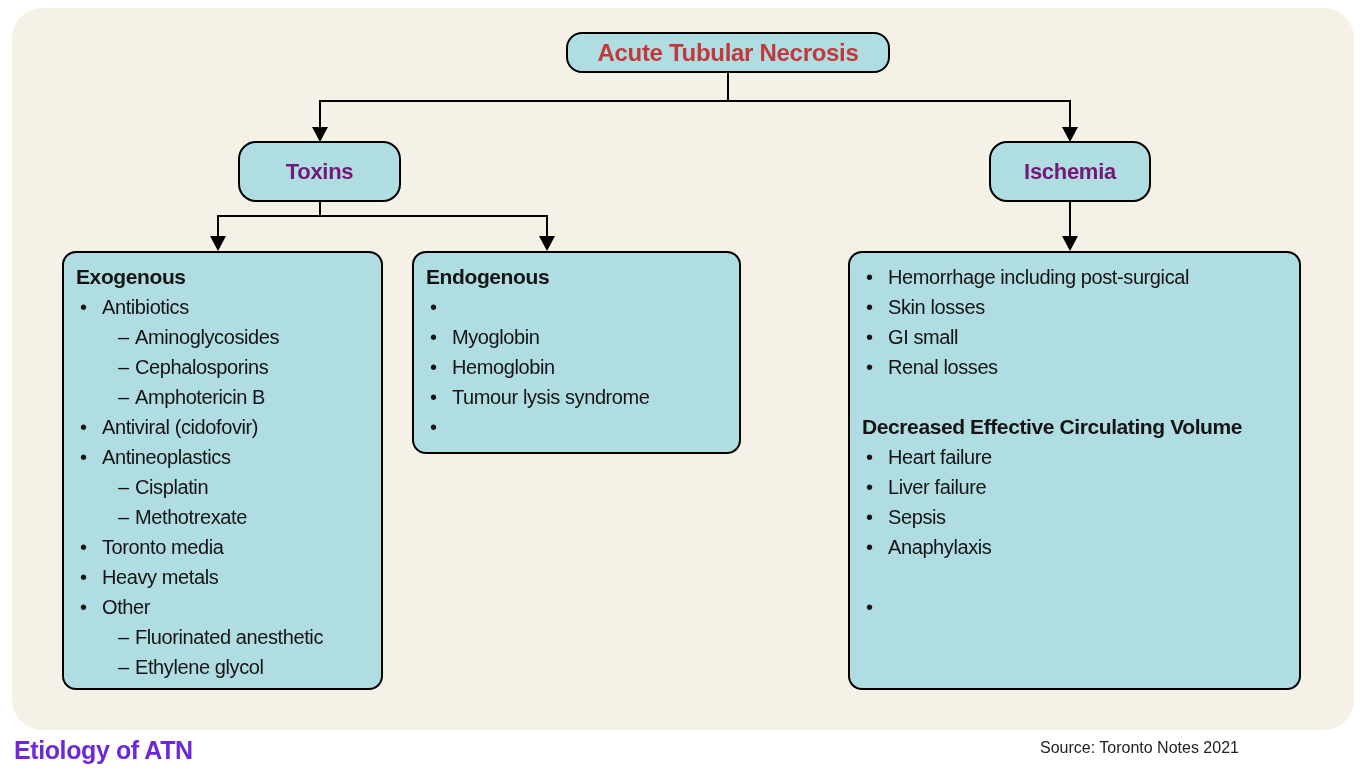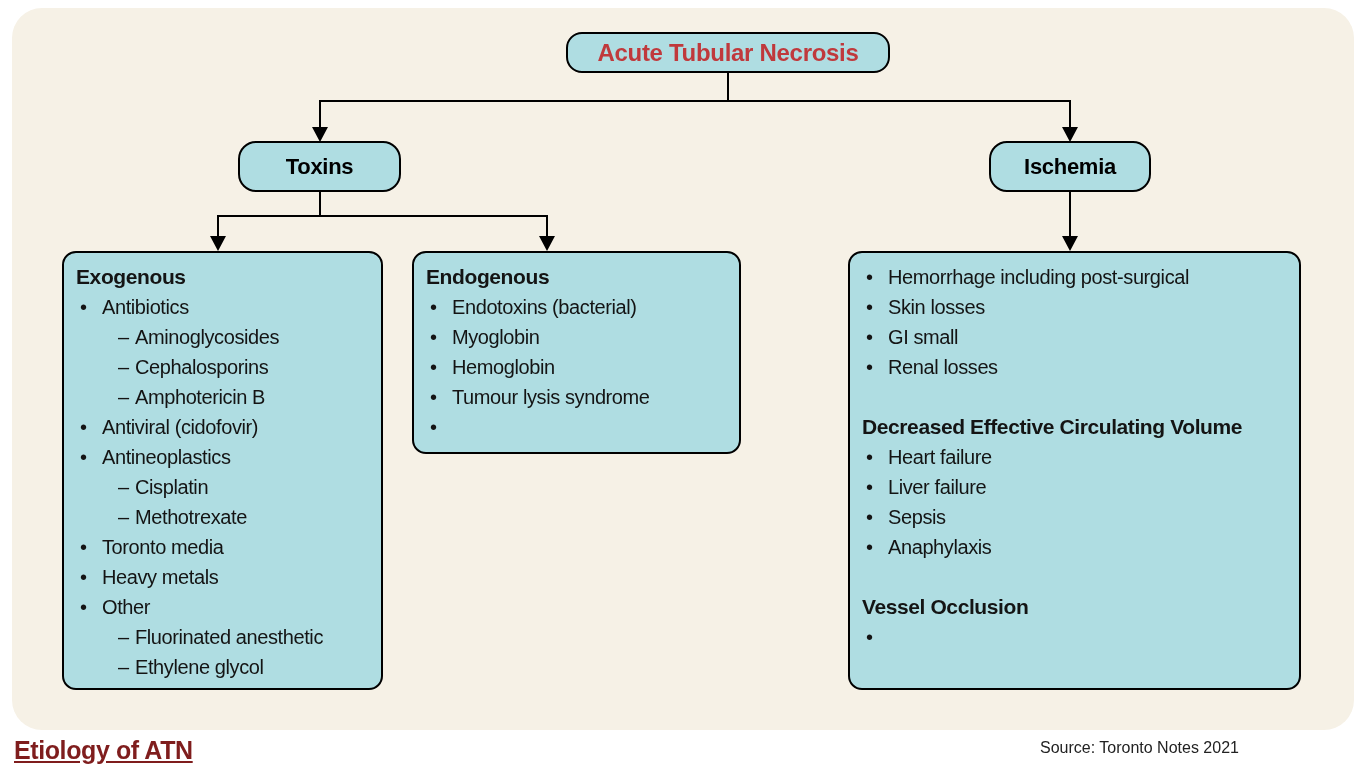--- a/index.html
+++ b/index.html
@@ -18,22 +18,22 @@
     position:absolute; box-sizing:border-box;
     background:var(--node-bg,#afdde2); border:2px solid var(--node-border,#000);
     display:flex; align-items:center; justify-content:center;
   }
   .node-title {
     left:566px; top:32px; width:324px; height:41px; border-radius:16px;
     font-weight:bold; font-size:24px; letter-spacing:-0.3px;
     color:var(--title-text,#c0393c);
   }
   .node-branch {
-    height:51px; border-radius:18px;
-    font-weight:bold; font-size:22px; letter-spacing:-0.3px; color:#000000;
+    height:61px; border-radius:18px;
+    font-weight:bold; font-size:22px; letter-spacing:-0.3px; color:#701a75;
   }
   .node-toxins   { left:238px; top:141px; width:163px; }
   .node-ischemia { left:989px; top:141px; width:162px; }
 
   .content-box {
     position:absolute; box-sizing:border-box;
     background:var(--node-bg,#afdde2); border:2px solid var(--node-border,#000);
     border-radius:14px; padding:9px 0 0 12px;
     font-size:20px; letter-spacing:-0.4px; line-height:30px; color:#141414;
   }
@@ -45,21 +45,21 @@
   .sec-heading { font-weight:bold; font-size:21px; line-height:30px; }
   .row { display:flex; }
   .row.lvl1 { padding-left:4px; }
   .row.lvl1 .marker { width:22px; flex:0 0 22px; }
   .row.lvl2 { padding-left:42px; }
   .row.lvl2 .marker { width:17px; flex:0 0 17px; }
   .txt { white-space:nowrap; }
 
   .caption {
     position:absolute; left:14px; top:736px;
-    font-weight:bold; font-size:25px; letter-spacing:-0.4px; color:#7f1d1d;text-decoration:underline;
+    font-weight:bold; font-size:25px; letter-spacing:-0.4px; color:#6d28d9;
   }
   .source {
     position:absolute; left:1040px; top:739px;
     font-size:16px; color:#222222;
   }
 </style>
 </head>
 <body>
 
 <div class="canvas">
@@ -151,21 +151,20 @@
           <span class="txt">Ethylene glycol</span>
         </div>
       </div>
     </div>
 
   <div class="content-box box-endogenous">
       <div class="section">
         <div class="sec-heading">Endogenous</div>
         <div class="row lvl1">
           <span class="marker">•</span>
-          <span class="txt">Endotoxins (bacterial)</span>
         </div>
         <div class="row lvl1">
           <span class="marker">•</span>
           <span class="txt">Myoglobin</span>
         </div>
         <div class="row lvl1">
           <span class="marker">•</span>
           <span class="txt">Hemoglobin</span>
         </div>
         <div class="row lvl1">
@@ -210,21 +209,20 @@
         <div class="row lvl1">
           <span class="marker">•</span>
           <span class="txt">Sepsis</span>
         </div>
         <div class="row lvl1">
           <span class="marker">•</span>
           <span class="txt">Anaphylaxis</span>
         </div>
       </div>
       <div class="section">
-        <div class="sec-heading">Vessel Occlusion</div>
         <div class="row lvl1">
           <span class="marker">•</span>
         </div>
       </div>
     </div>
 
   <div class="caption">Etiology of ATN</div>
 
   <div class="source">Source: Toronto Notes 2021</div>
 

